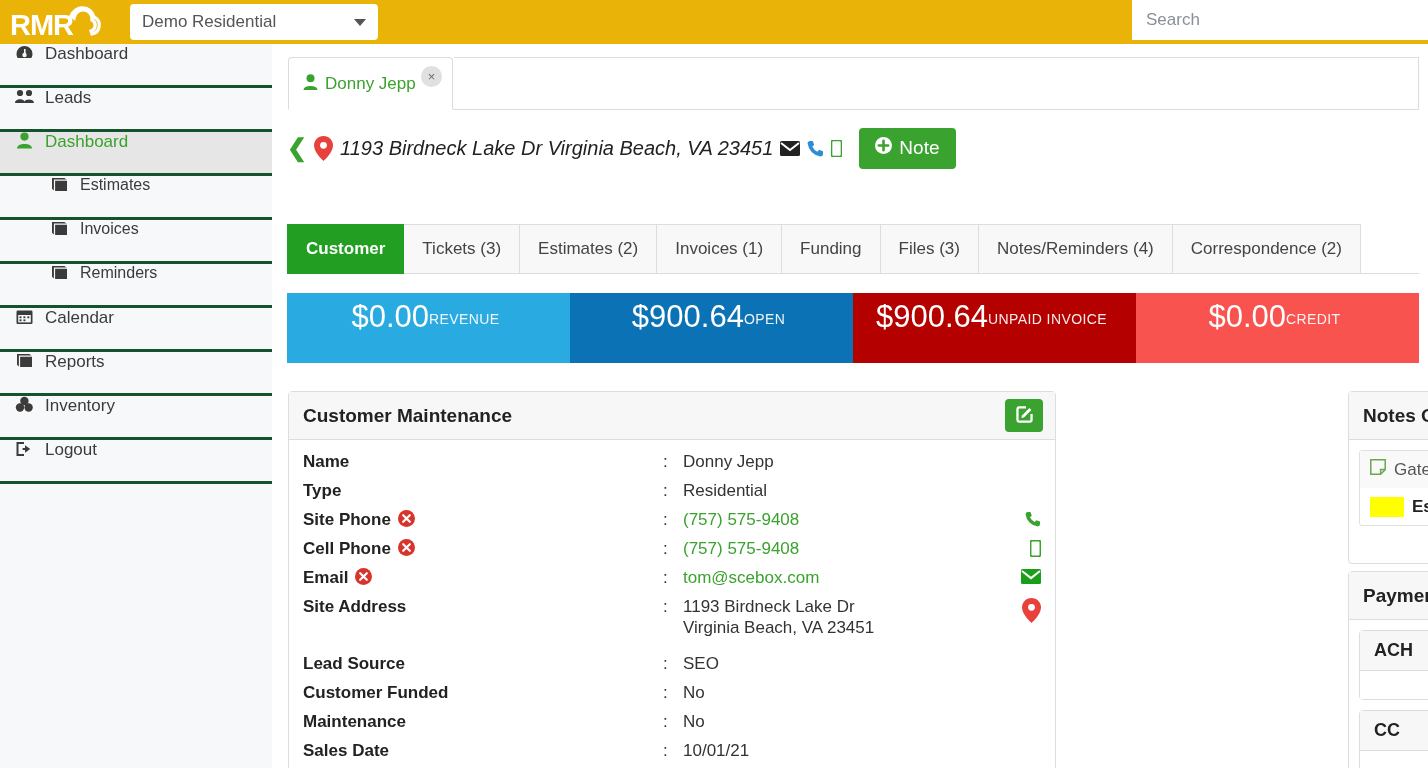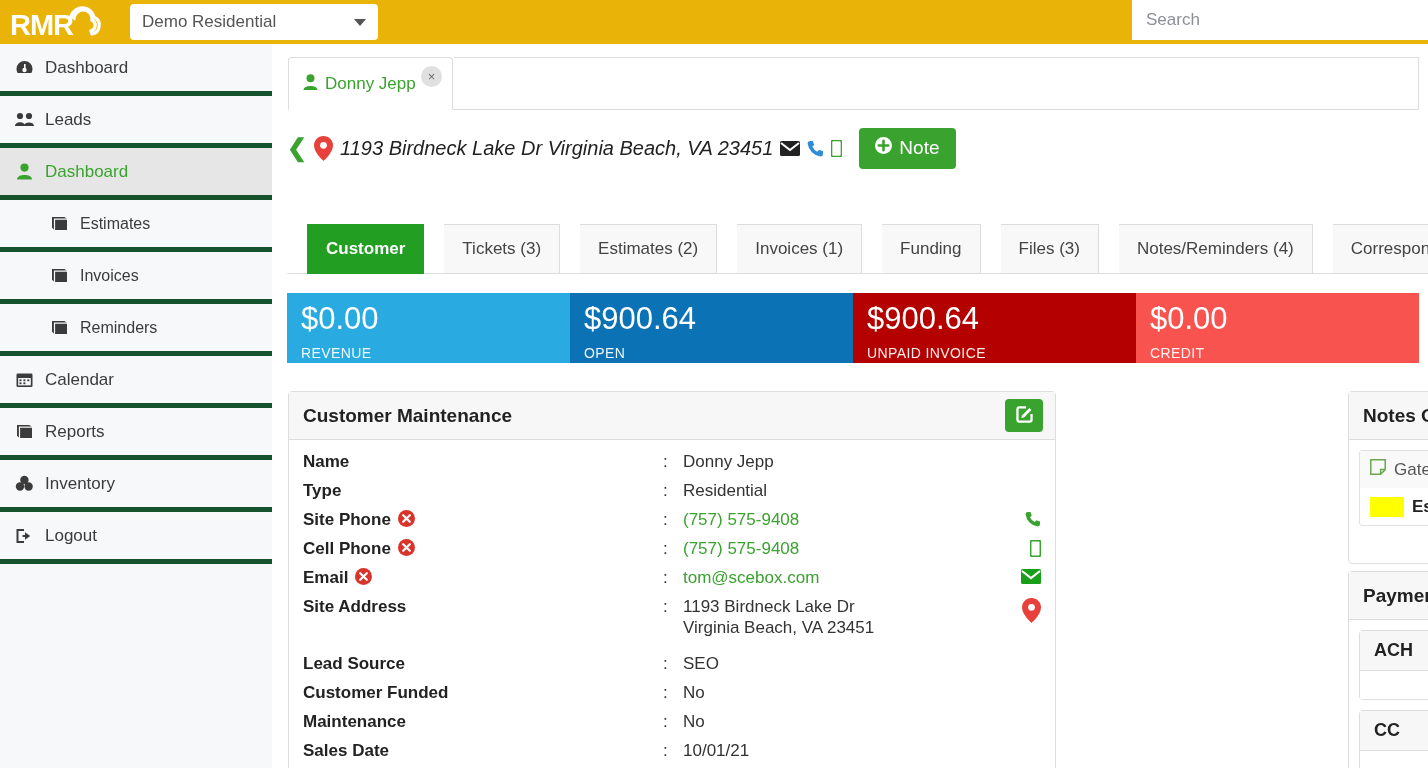--- a/index.html
+++ b/index.html
@@ -41,22 +41,22 @@
     padding: 0 14px; font-family: "Liberation Sans", sans-serif;
   }
   .search-input::placeholder { color: #8a8f98; }
 
   
   .sidebar {
     position: absolute; top: 44px; left: 0; width: 280px; height: 724px;
     background: #f7f8f9; border-right: 1px solid #dcdfe3;
   }
   .nav-item {
-    height: 52px; display: flex; align-items: center;
-    padding-left: 13px; border-bottom: 5px solid #14532d;
+    height: 44px; display: flex; align-items: flex-start;
+    padding-left: 13px; border-bottom: 3px solid #14532d;
     font-size: 17px; color: #3b3b3b; gap: 10px; cursor: pointer;
   }
   .nav-item.sub { padding-left: 48px; font-size: 16px; }
   .nav-item.active { background: #e6e6e6; color: #3aa22e; }
   .nav-item.active .nav-ico { color: #3aa22e; }
   .nav-ico {
     width: 22px; display: flex; align-items: center;
     justify-content: center; color: #3b3b3b; flex: none;
   }
   .nav-ico svg { display: block; }
@@ -110,33 +110,32 @@
   
   .maintabs {
     position: absolute; top: 180px; left: 296px; width: 1132px; height: 50px;
     display: flex; border-bottom: 1px solid #ddd;
   }
   .mtab {
     height: 50px; display: flex; align-items: center; justify-content: center;
     padding: 0 18px; font-size: 17px; color: #444; background: #f8f8f8;
     border: 1px solid #ddd; border-left: none; cursor: pointer;
     white-space: nowrap;
-    margin-left: 20px;
   }
   .mtab:first-child { border-left: 1px solid #ddd; }
   .mtab.active { background: #229e22; color: #fff; border-color: #229e22; font-weight: 600; }
 
   
   .stats {
     position: absolute; top: 249px; left: 296px; width: 1132px; height: 70px;
     display: flex;
   }
   .tile {
     flex: 1; padding: 8px 20px 0 14px; color: #fff;
-    display: flex; flex-direction: column; justify-content: center;
+    display: flex; flex-direction: row; justify-content: center;
   }
   .tile .amt { font-size: 31px; line-height: 1.05; font-weight: 400; }
   .tile .lbl { font-size: 14px; letter-spacing: .4px; margin-top: 10px; opacity: .93; }
 
   
   .panel {
     border: 1px solid #ddd; border-radius: 4px; background: #fff;
   }
   .panel-head {
     background: #f7f7f7; border-bottom: 1px solid #ddd;

